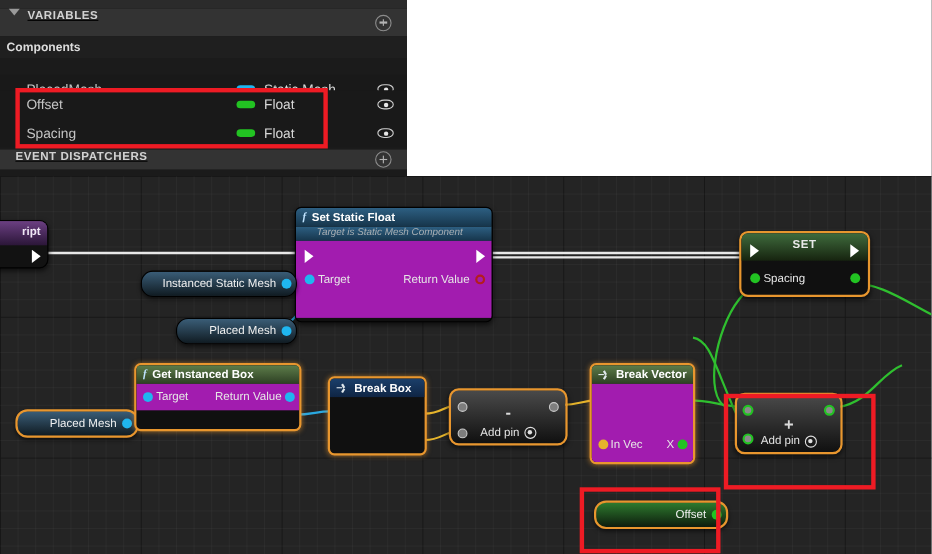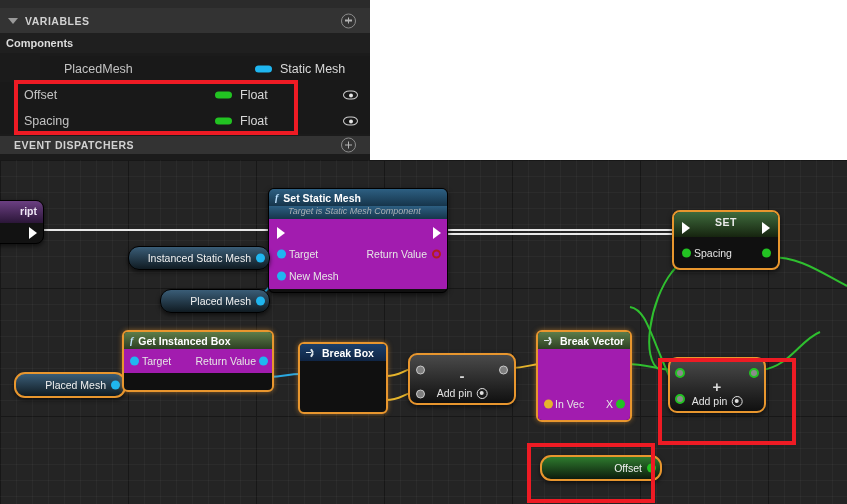--- a/index.html
+++ b/index.html
@@ -14,21 +14,21 @@
   #vars-panel{
     position:absolute;left:0;top:0;width:370px;height:160px;
     background:#1b1b1b;overflow:hidden;
   }
   .panel-strip-top{
     position:absolute;left:0;top:0;width:370px;height:8px;
     background:#2b2b2b;border-bottom:1px solid #121212;
   }
   .section-header{
     position:absolute;left:0;width:370px;height:25px;
-    background:#333333;display:flex;align-items:center;
+    background:#333333;display:flex;align-items:flex-start;text-decoration:underline;
   }
   .section-header .tri{
     margin-left:8px;width:0;height:0;
     border-left:5px solid transparent;border-right:5px solid transparent;
     border-top:6px solid #9a9a9a;
   }
   .section-header .sec-label{
     margin-left:7px;color:#d2d2d2;font-size:10.5px;font-weight:bold;
     letter-spacing:.5px;
   }
@@ -239,21 +239,21 @@
     <div class="tri"></div>
     <div class="sec-label">VARIABLES</div>
     <div class="plus-circle"></div>
   </div>
 
   <div class="subheader" style="top:33px;">
     <div class="tri-right"></div>
     <div class="sub-label">Components</div>
   </div>
 
-  <div class="var-row" style="top:56px;margin-left:40px;">
+  <div class="var-row" style="top:68px;">
     <div class="vname">PlacedMesh</div>
     <div class="var-pill" style="background:#1fb6f0;"></div>
     <div class="var-type">Static Mesh</div>
     <div class="eye">
         <div class="lid"></div>
         <div class="pupil"></div>
       </div>
   </div>
 
   <div class="var-row" style="top:82px;">
@@ -320,37 +320,33 @@
       <div class="etext">ript</div>
     </div>
     <div class="prow" style="height:20px;">
       <div class="exec" style="right:6px;"></div>
     </div>
   </div>
 
   <div class="node fnode" style="left:268px;top:28px;width:180px;height:105px;">
     <div class="title titleblue">
       <span class="ficon">f</span>
-      <span class="ttext">Set Static Mesh</span>
+      <span class="ttext">Set Static Float</span>
     </div>
     <div class="subtitle titleblue" style="padding-top:0;">Target is Static Mesh Component</div>
     <div class="body" style="height:66px;padding-top:4px;">
       <div class="prow" style="height:20px;">
         <div class="exec" style="left:8px;"></div>
         <div class="exec" style="right:6px;"></div>
       </div>
       <div class="prow" style="height:22px;">
         <div class="pin blue" style="left:8px;"></div>
         <div class="plabel left">Target</div>
         <div class="plabel right">Return Value</div>
         <div class="pin hollow-red" style="right:6px;"></div>
-      </div>
-      <div class="prow" style="height:22px;">
-        <div class="pin blue" style="left:8px;"></div>
-        <div class="plabel left">New Mesh</div>
       </div>
     </div>
   </div>
 
   <div class="getter blue-hdr" style="left:128px;top:86px;width:122px;">
     <span class="gtext">Instanced Static Mesh</span>
     <span class="pin blue gpin"></span>
   </div>
 
   <div class="getter blue-hdr" style="left:160px;top:129px;width:90px;">
@@ -431,21 +427,21 @@
     <div class="pin ringgreen" style="left:5px;top:14px;"></div>
     <div class="pin ringgreen" style="left:5px;top:40px;"></div>
     <div class="pin ringgreen" style="right:5px;top:14px;"></div>
     <div class="op" style="top:20px;">+</div>
     <div class="addpin" style="bottom:4px;">
       <span class="aptext">Add pin</span>
       <span class="apdot"></span>
     </div>
   </div>
 
-  <div class="setnode" style="left:672px;top:50px;width:108px;height:60px;">
+  <div class="setnode" style="left:672px;top:50px;width:119px;height:60px;">
     <div class="sethdr">
       <div class="settext">SET</div>
       <div class="exec" style="left:8px;top:16px;"></div>
       <div class="exec" style="right:8px;top:16px;"></div>
     </div>
     <div class="prow" style="height:31px;">
       <div class="pin green" style="left:8px;"></div>
       <div class="plabel left" style="left:20px;">Spacing</div>
       <div class="pin green" style="right:7px;"></div>
     </div>

